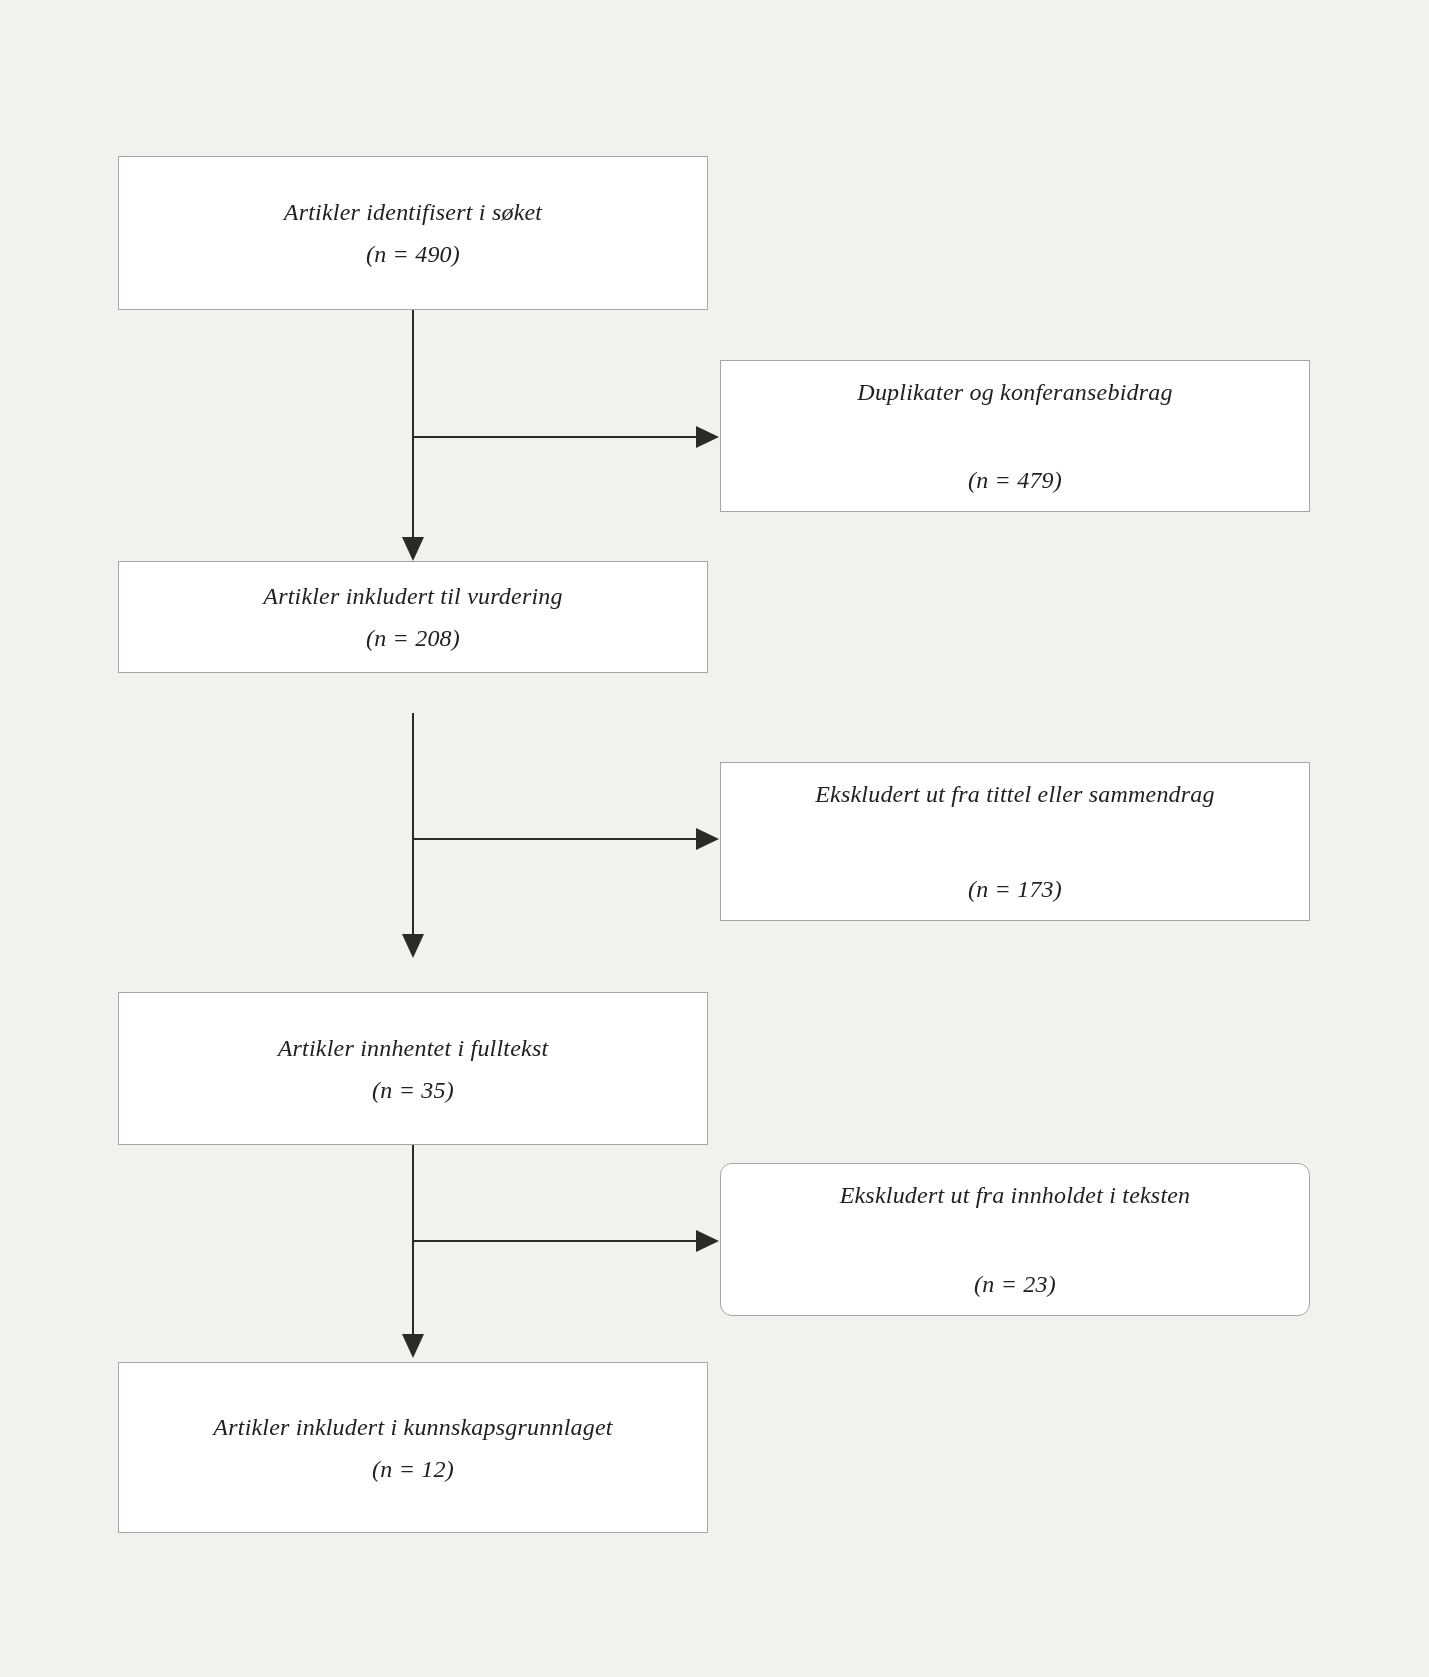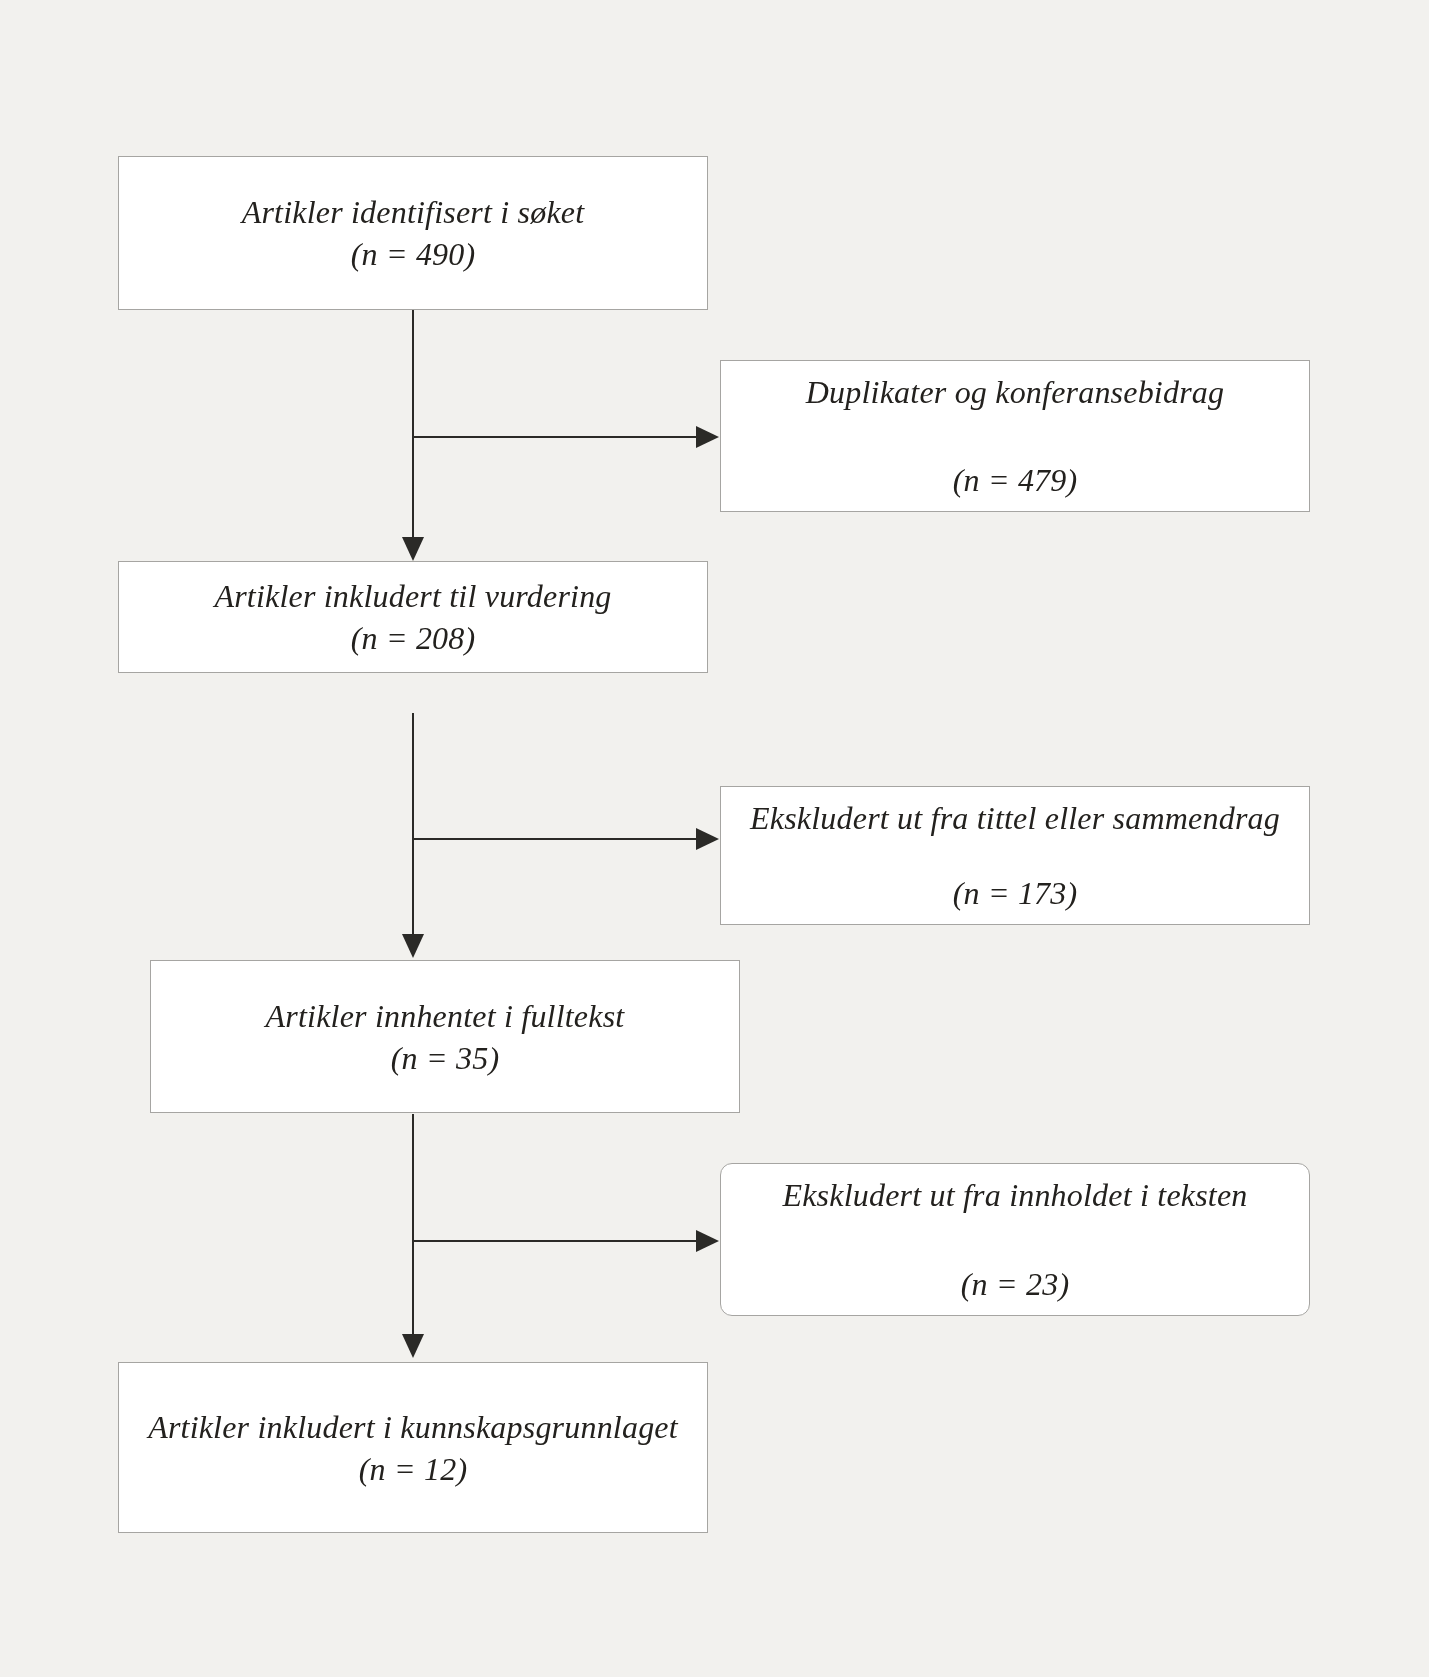--- a/index.html
+++ b/index.html
@@ -34,21 +34,21 @@
     flex-direction:column;
     align-items:center;
     justify-content:center;
     text-align:center;
     padding:10px 28px;
   }
   .col-left{left:118px;}
   .col-right{left:720px;justify-content:space-between;}
   .box-title,.box-count{
     font-style:italic;
-    font-size:32px;
+    font-size:24px;
     line-height:42px;
     color:var(--text);
     letter-spacing:0.2px;
   }
 </style>
 </head>
 <body>
 
 <div class="canvas">
 
@@ -93,26 +93,26 @@
   <div class="box col-right" style="top:360px;height:152px;">
     <div class="box-title">Duplikater og konferansebidrag</div>
     <div class="box-count">(n = 479)</div>
   </div>
 
   <div class="box col-left" style="top:561px;height:112px;">
     <div class="box-title">Artikler inkludert til vurdering</div>
     <div class="box-count">(n = 208)</div>
   </div>
 
-  <div class="box col-right" style="top:786px;height:139px;">
+  <div class="box col-right" style="top:762px;height:159px;">
     <div class="box-title">Ekskludert ut fra tittel eller sammendrag</div>
     <div class="box-count">(n = 173)</div>
   </div>
 
-  <div class="box col-left" style="top:960px;height:153px;margin-left:32px;">
+  <div class="box col-left" style="top:992px;height:153px;">
     <div class="box-title">Artikler innhentet i fulltekst</div>
     <div class="box-count">(n = 35)</div>
   </div>
 
   <div class="box col-right" style="top:1163px;height:153px;border-radius:12px;">
     <div class="box-title">Ekskludert ut fra innholdet i teksten</div>
     <div class="box-count">(n = 23)</div>
   </div>
 
   <div class="box col-left" style="top:1362px;height:171px;">

